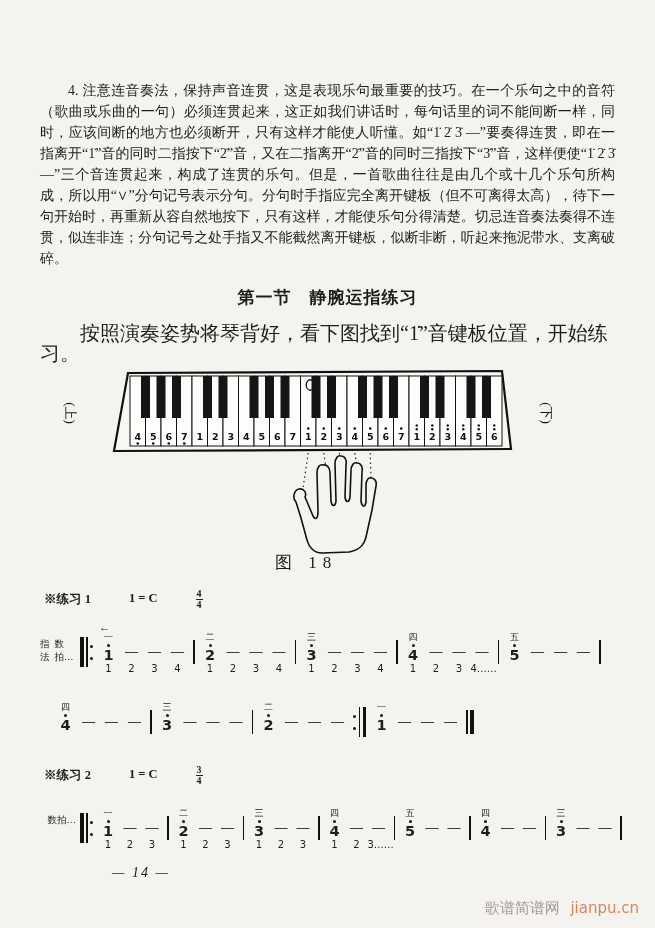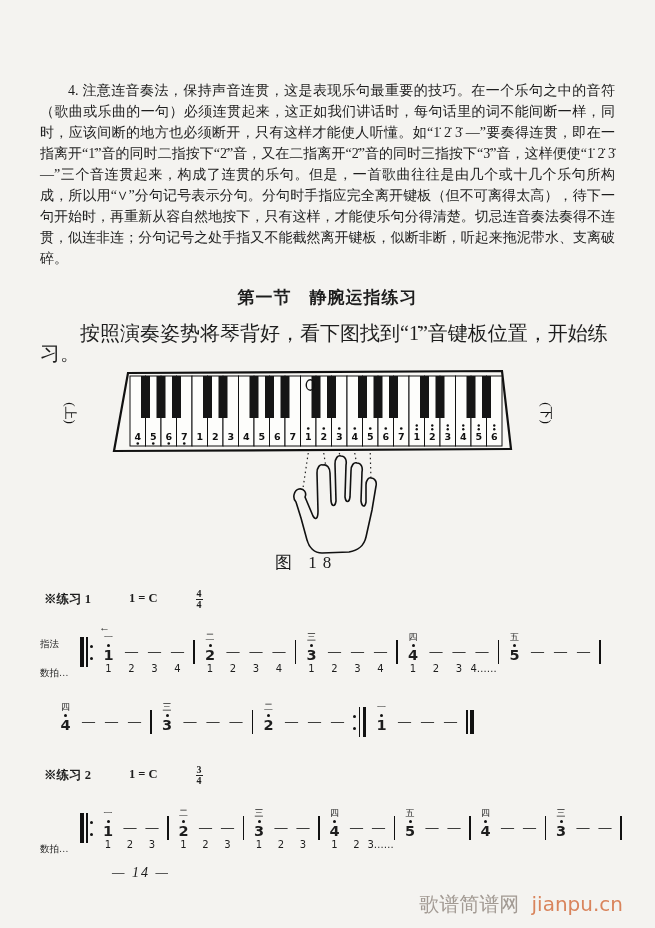--- a/index.html
+++ b/index.html
@@ -24,41 +24,41 @@
 
   
   .ex{margin-top:14px;}
   .ex-head{display:flex;align-items:flex-start;gap:38px;font-size:12.5px;margin:0 0 0 4px;font-weight:bold;}
   .ex-key{font-weight:bold;}
   .frac{display:inline-flex;flex-direction:column;align-items:center;font-size:10px;line-height:10px;font-weight:bold;margin-top:-2px;}
   .frac .fb{border-top:1px solid #222;padding:0 1px;}
 
   .mline{display:flex;align-items:flex-start;margin-top:16px;--cw:23px;}
   .mline.indent{margin-left:14px;}
-  .mlabels{display:flex;flex-direction:column;justify-content:space-between;height:42px;width:36px;flex:0 0 36px;font-size:9.5px;color:#222;margin-top:12px;}
+  .mlabels{display:flex;flex-direction:row;justify-content:space-between;height:42px;width:36px;flex:0 0 36px;font-size:9.5px;color:#222;margin-top:12px;}
   .measure{display:grid;grid-template-rows:16px 20px 15px;grid-auto-flow:column;}
   .fcell{position:relative;width:var(--cw);display:flex;align-items:flex-end;justify-content:center;font-size:9px;line-height:10px;}
   .farrow{position:absolute;top:-3px;left:2px;font-size:11px;line-height:8px;}
   .ncell{width:var(--cw);display:flex;flex-direction:column;align-items:center;justify-content:flex-end;}
   .odot{width:3px;height:3px;border-radius:50%;background:#111;margin-bottom:1.5px;}
   .nnum{font-family:"DejaVu Sans",sans-serif;font-size:14.5px;line-height:14px;font-weight:700;}
   .dcell{width:var(--cw);text-align:center;font-weight:700;font-size:13px;line-height:18px;}
   .bcell{width:var(--cw);text-align:center;font-size:10px;line-height:14px;white-space:nowrap;font-family:"DejaVu Sans",sans-serif;}
   .empty{width:var(--cw);}
 
   .bl{display:flex;align-items:center;gap:2.5px;margin:14px 4px 0 4px;}
   .bl .b{width:1.5px;height:24px;background:#111;}
   .bl .bt{width:3.5px;height:24px;background:#111;}
   .bl.rep{margin-top:11px;}
   .bl.rep .b,.bl.rep .bt{height:30px;}
   .bl .dots{display:flex;flex-direction:column;gap:9px;}
   .bl .dots i{width:3px;height:3px;border-radius:50%;background:#111;display:block;}
 
   .page-number{position:absolute;left:112px;top:846px;font-size:14px;font-style:italic;letter-spacing:2px;margin-top:19px;}
-  .watermark{position:absolute;right:32px;bottom:10px;font-size:20px;font-family:"DejaVu Sans",sans-serif;}
+  .watermark{position:absolute;right:16px;bottom:10px;font-size:15px;font-family:"DejaVu Sans",sans-serif;}
   .wm-site{color:#a29a93;}
   .wm-url{color:#d9845c;margin-left:6px;}
 </style>
 </head>
 <body>
 
 <div class="page">
 
   <p class="para">4. 注意连音奏法，保持声音连贯，这是表现乐句最重要的技巧。在一个乐句之中的音符（歌曲或乐曲的一句）必须连贯起来，这正如我们讲话时，每句话里的词不能间断一样，同时，应该间断的地方也必须断开，只有这样才能使人听懂。如“1̇ 2̇ 3̇ —”要奏得连贯，即在一指离开“1̇”音的同时二指按下“2̇”音，又在二指离开“2̇”音的同时三指按下“3̇”音，这样便使“1̇ 2̇ 3̇ —”三个音连贯起来，构成了连贯的乐句。但是，一首歌曲往往是由几个或十几个乐句所构成，所以用“∨”分句记号表示分句。分句时手指应完全离开键板（但不可离得太高），待下一句开始时，再重新从容自然地按下，只有这样，才能使乐句分得清楚。切忌连音奏法奏得不连贯，似连非连；分句记号之处手指又不能截然离开键板，似断非断，听起来拖泥带水、支离破碎。</p>
 

